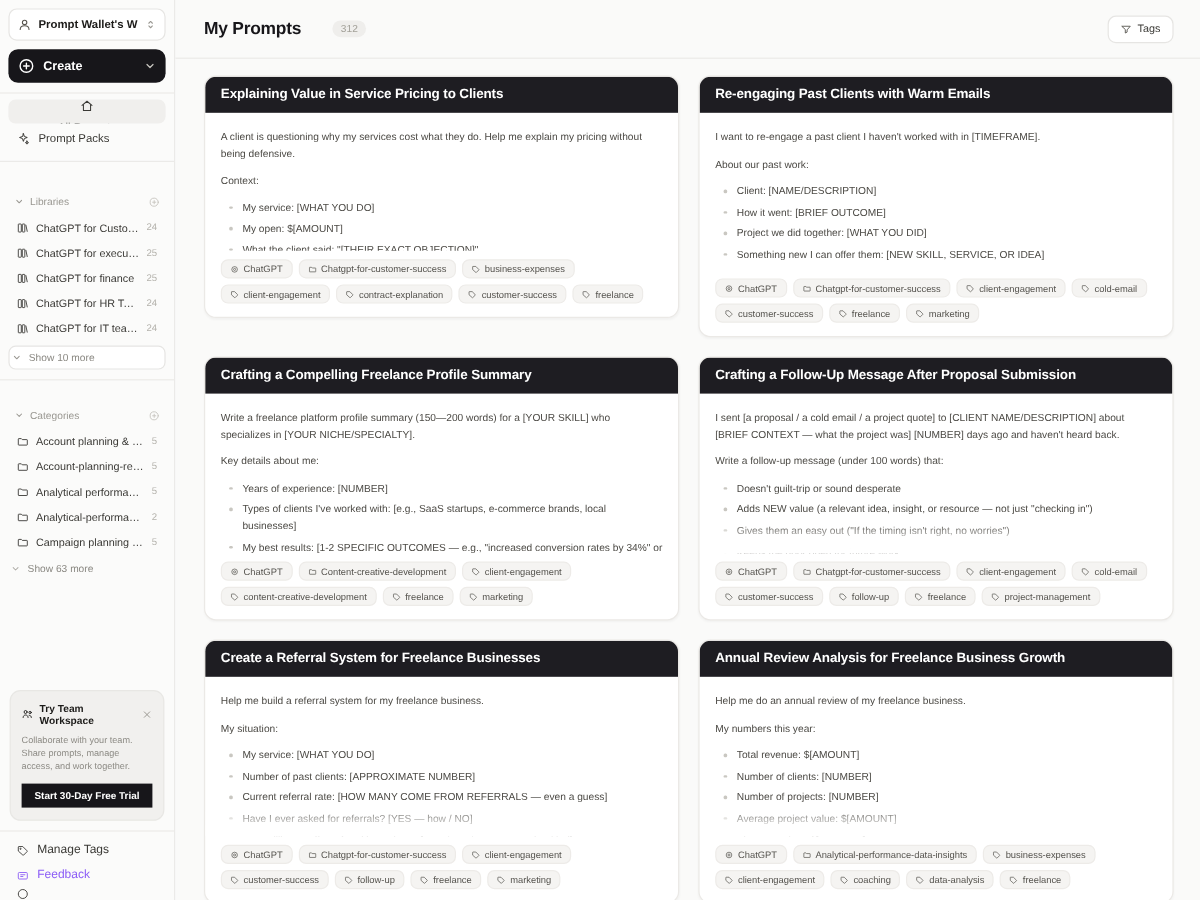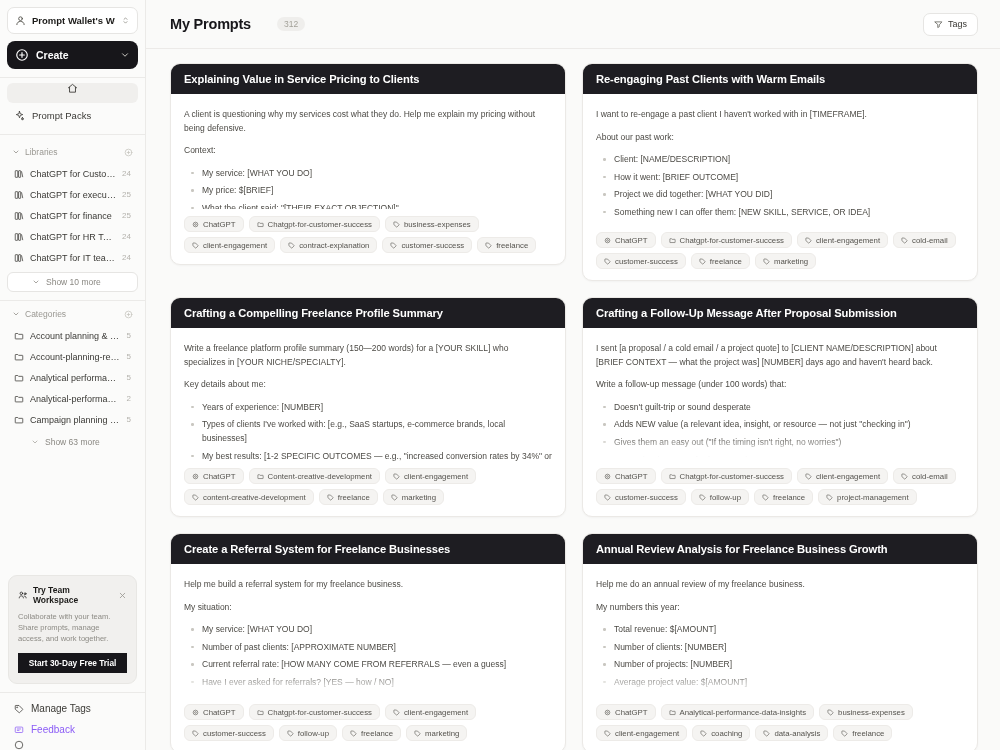--- a/index.html
+++ b/index.html
@@ -43,39 +43,39 @@
   .nav-item {
     display: flex; align-items: center; gap: 7px;
     height: 20px; margin: 1px 7px; padding: 0 7px;
     border-radius: 6px; color: #3a3935; font-size: 9.5px;
   }
   .nav-item.active { background: #f0efed; flex-direction: column; }
   .nav-item .lbl { white-space: nowrap; overflow: hidden; }
 
   .sec-head {
     display: flex; align-items: center; gap: 5px;
-    height: 18px; margin: 4px 7px 2px 7px; padding: 0 5px;
+    height: 18px; margin: 20px 7px 2px 7px; padding: 0 5px;
     color: #9a9892; font-size: 8.5px; font-weight: 400;
   }
   .sec-head .lbl { flex: 1; }
 
   .lib-item {
     display: flex; align-items: center; gap: 6px;
     height: 21px; margin: 0 7px; padding: 0 7px;
     border-radius: 6px; color: #3a3935; font-size: 9px;
   }
   .lib-item .lbl {
     flex: 1; white-space: nowrap; overflow: hidden;
     text-overflow: ellipsis;
   }
   .lib-item .cnt { font-size: 8px; color: #b4b2ac; }
 
   .show-more {
     display: flex; align-items: center; gap: 6px;
-    height: 20px; margin: 4px 7px 0 7px; padding: 0 24px;
+    height: 20px; margin: 4px 7px 0 7px; padding: 0 2px;
     border: 1px solid #e6e5e3; border-radius: 6px;
     color: #8a8882; font-size: 8.5px; background: #fff;
   }
   .show-more.plain { border: none; background: none; margin-top: 2px; }
 
   .sb-scroll { flex: 1; overflow: hidden; }
 
   .promo {
     margin: 0 8px 8px 8px; padding: 9px 9px 10px 9px;
     background: #f1f0ee; border: 1px solid #e8e7e4; border-radius: 9px;
@@ -458,21 +458,21 @@
 
   <div class="grid">
 
     <article class="card" style="height:202px">
       <div class="card-head">Explaining Value in Service Pricing to Clients</div>
       <div class="card-body">
         <p>A client is questioning why my services cost what they do. Help me explain my pricing without being defensive.</p>
         <p>Context:</p>
         <ul>
           <li>My service: [WHAT YOU DO]</li>
-          <li>My price: $[BRIEF]</li>
+          <li>My open: $[AMOUNT]</li>
           <li>What the client said: "[THEIR EXACT OBJECTION]"</li>
           <li>What they might be comparing me to: [CHEAPER ALTERNATIVES — e.g., Fiverr, DIY tools, junior freelancers, agencies]</li>
         </ul>
       </div>
       <div class="tags-row">
         <span class="tag">
             <span class="g">
               <svg width="7" height="7" viewBox="0 0 24 24" fill="none" stroke="#55534e" stroke-width="2">
                 <circle cx="12" cy="12" r="8"></circle>
                 <circle cx="12" cy="12" r="3"></circle>

